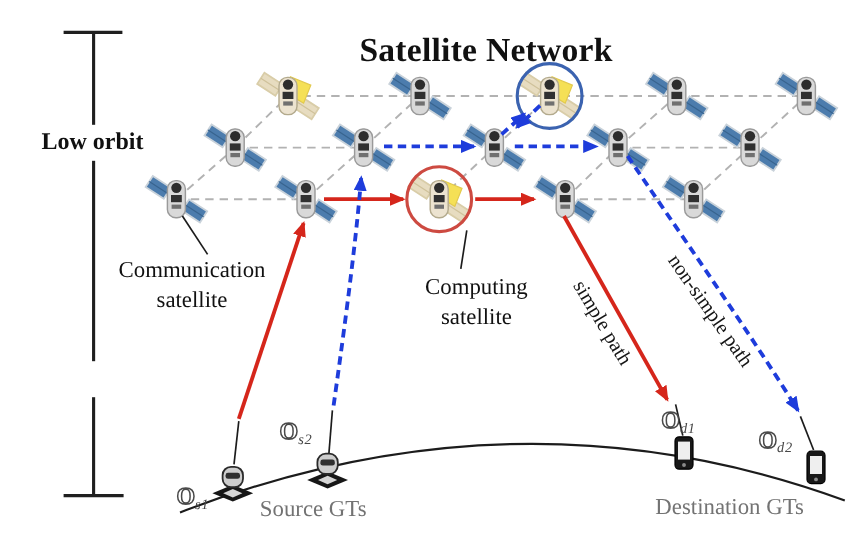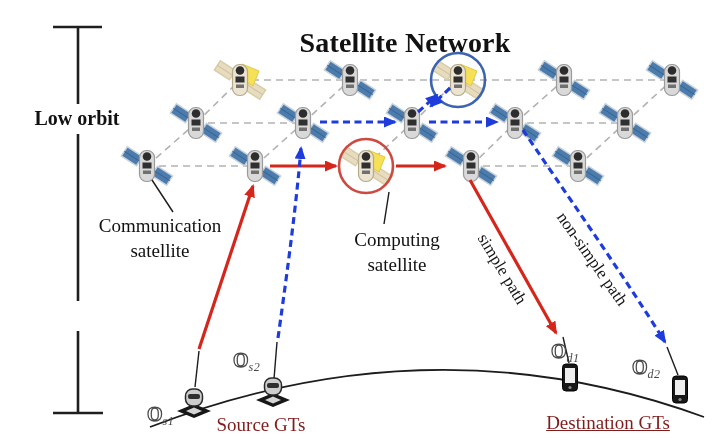--- a/index.html
+++ b/index.html
@@ -4,21 +4,21 @@
 <style>
   html,body{margin:0;padding:0;background:#ffffff;}
   .stage{position:relative;width:720px;height:444px;background:#ffffff;overflow:hidden;
          font-family:"Liberation Serif","DejaVu Serif",serif;color:#111;}
   .stage svg{position:absolute;left:0;top:0;}
   .lbl{position:absolute;white-space:nowrap;line-height:1.15;}
   .center{transform:translateX(-50%);text-align:center;}
   .title{font-size:28px;font-weight:bold;letter-spacing:.2px;}
   .axis{font-size:20px;font-weight:bold;}
   .anno{font-size:19px;}
-  .gts{font-size:19px;color:#7f1d1d;}
+  .gts{font-size:19px;color:#737373;}
   .rot{transform-origin:center center;font-size:17px;color:#151515;}
   .gt-label{font-size:20px;color:#474747;}
   .gt-sym{font-weight:bold;}
   @supports (-webkit-text-stroke: 1px #000){
     .gt-sym{color:transparent;-webkit-text-stroke:1.25px #4a4a4a;}
   }
   .gt-sub{font-size:12px;font-style:italic;vertical-align:-4px;letter-spacing:.5px;}
 </style>
 </head>
 <body>
@@ -310,21 +310,21 @@
     <span>Computing</span><br>
     <span>satellite</span>
   </div>
 
   <div class="lbl rot" style="left:502px;top:269px;transform:translate(-50%,-50%) rotate(59deg);">simple path</div>
 
   <div class="lbl rot" style="left:592px;top:259px;transform:translate(-50%,-50%) rotate(55deg);">non-simple path</div>
 
   <div class="lbl gts center" style="left:261px;top:414px;">Source GTs</div>
 
-  <div class="lbl gts center" style="left:608px;top:412px;text-decoration:underline;">Destination GTs</div>
+  <div class="lbl gts center" style="left:608px;top:412px;">Destination GTs</div>
 
   <div class="lbl gt-label" style="left:147px;top:367px;margin-top:36px;">
     <span class="gt-sym">O</span><span class="gt-sub">s1</span>
   </div>
   <div class="lbl gt-label" style="left:233px;top:349px;">
     <span class="gt-sym">O</span><span class="gt-sub">s2</span>
   </div>
   <div class="lbl gt-label" style="left:551px;top:340px;">
     <span class="gt-sym">O</span><span class="gt-sub">d1</span>
   </div>

